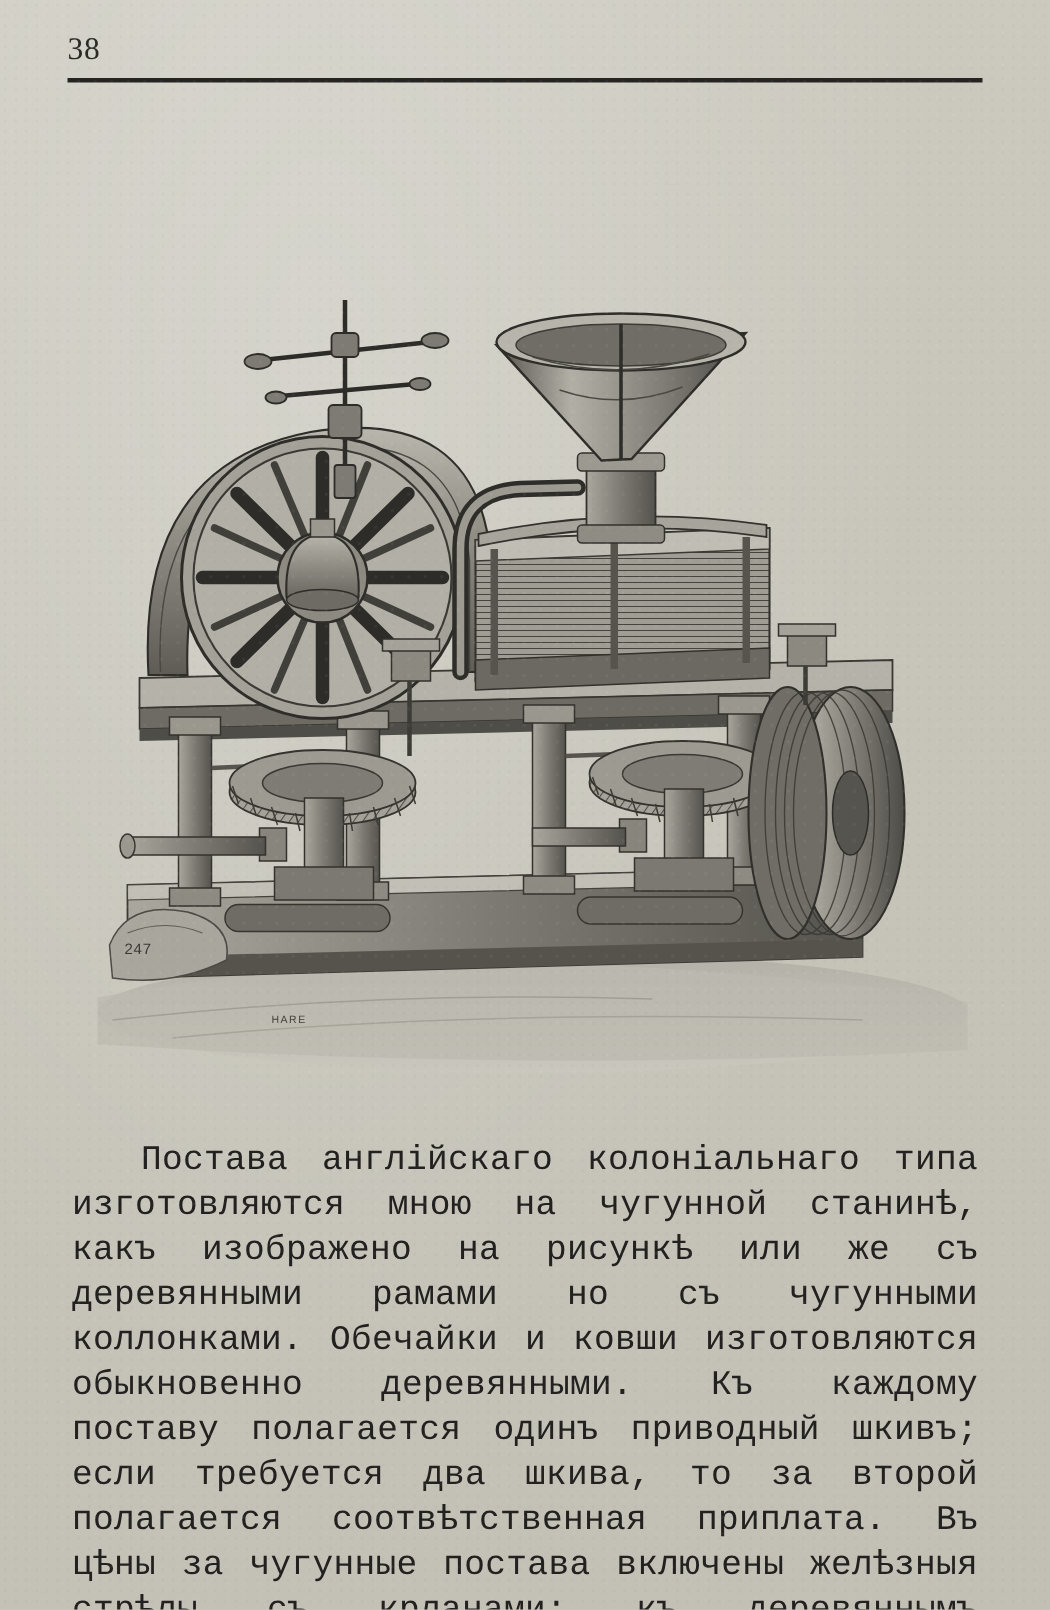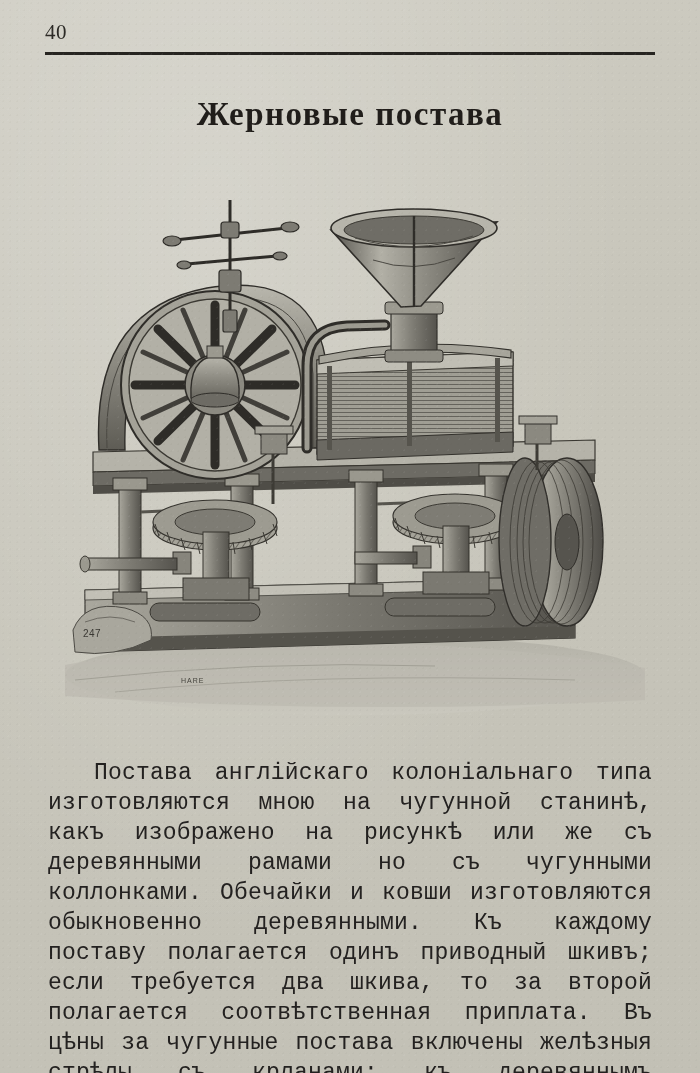--- a/index.html
+++ b/index.html
@@ -137,25 +137,24 @@
     letter-spacing: 0.2px;
     word-spacing: 1.5px;
   }
 </style>
 </head>
 <body>
 
 <div class="page">
 
   <div class="header">
-    <div class="page-number">40</div>
+    <div class="page-number">38</div>
   </div>
   <div class="header-rule"></div>
 
-  <div class="title">Жерновые постава</div>
 
   <div class="figure">
     <svg viewBox="0 0 600 570" xmlns="http://www.w3.org/2000/svg">
       <defs>
         <linearGradient id="metal" x1="0" y1="0" x2="0" y2="1">
           <stop offset="0%" stop-color="#b9b7ad"></stop>
           <stop offset="45%" stop-color="#8e8c83"></stop>
           <stop offset="100%" stop-color="#5e5c55"></stop>
         </linearGradient>
         <linearGradient id="metalH" x1="0" y1="0" x2="1" y2="0">

